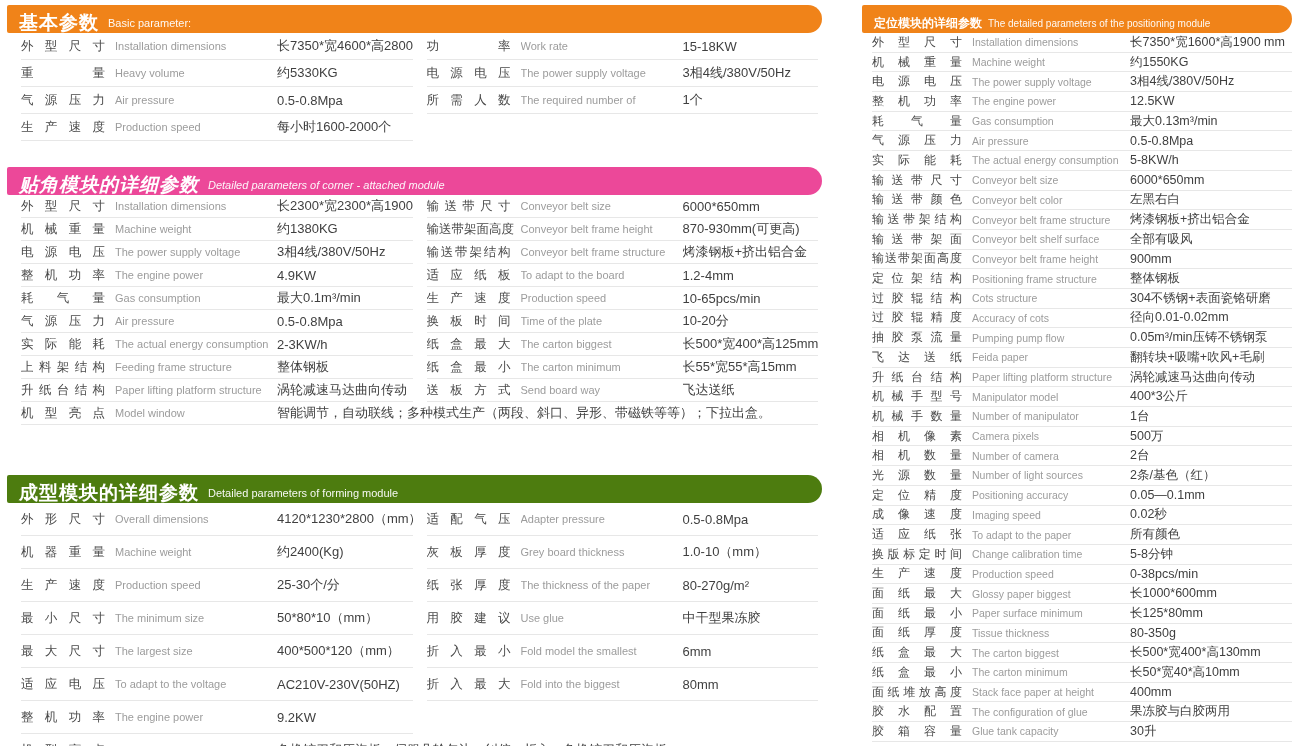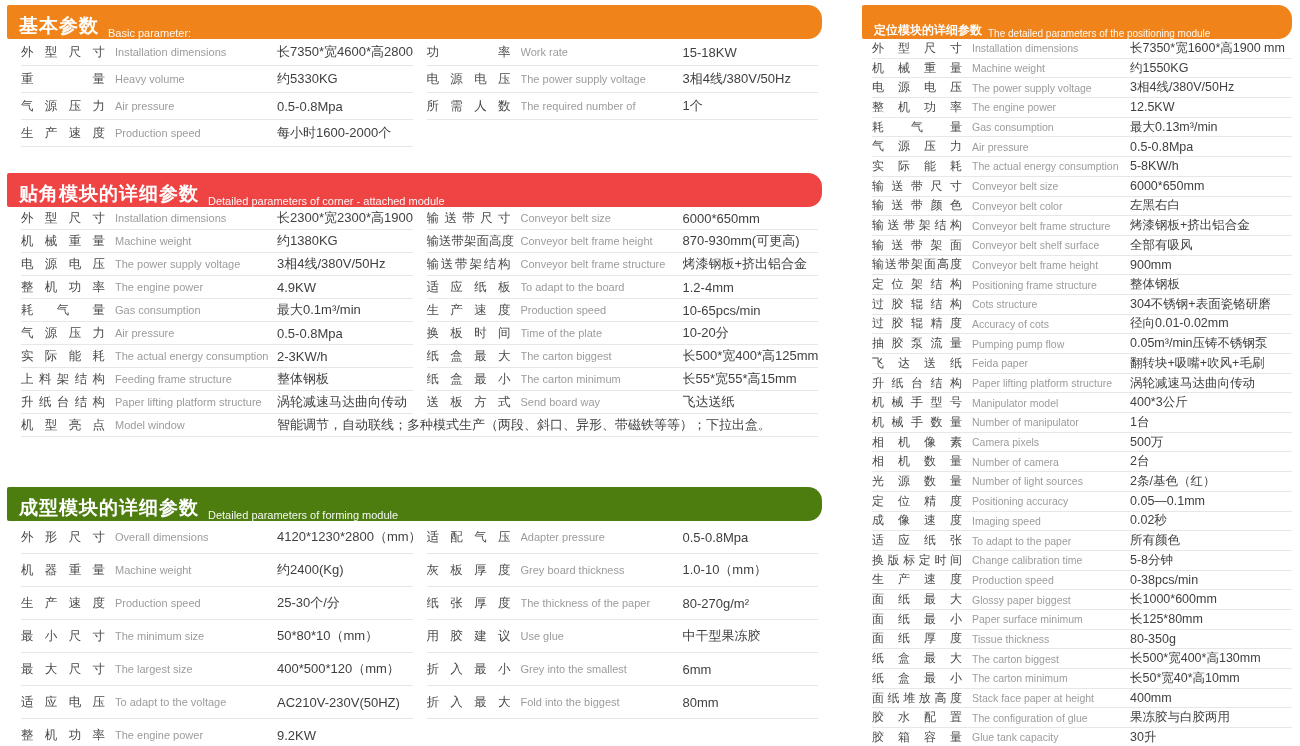--- a/index.html
+++ b/index.html
@@ -6,23 +6,23 @@
   html,body { background:#ffffff; }
   body {
     width:1300px; height:746px; overflow:hidden;
     font-family:"Liberation Sans","DejaVu Sans",sans-serif;
     display:flex; padding:5px 8px 0 7px; gap:40px;
   }
   .col-left { width:815px; flex:0 0 815px; }
   .col-right { width:430px; flex:0 0 430px; }
 
   .sec-header {
-    background:#F08319; color:#fff; height:34px;
+    background:#F08319; color:#fff; height:28px;
     border-radius:2px 14px 14px 2px;
-    display:flex; align-items:flex-end; padding:8px 14px 0 12px;
+    display:flex; align-items:center; padding:8px 14px 0 12px;
     white-space:nowrap; overflow:hidden;
   }
   .h-cn { font-size:19px; font-weight:bold; letter-spacing:1px; }
   .h-en { font-size:11px; margin-left:9px; opacity:.95; }
   .col-right .h-cn { font-size:12px; letter-spacing:0; }
   .col-right .h-en { font-size:10px; margin-left:6px; }
 
   .body2 { display:flex; gap:14px; padding:0 4px 0 14px; }
   .half { flex:1 1 0; min-width:0; }
 
@@ -103,21 +103,21 @@
           <div class="spec-row">
             <span class="lab-cn">所需人数</span>
             <span class="lab-en">The required number of</span>
             <span class="val">1个</span>
           </div>
         </div>
     </div>
   </div>
 
   <div class="section" id="sec-corner">
-    <div class="sec-header" style="background: #ef4444;">
+    <div class="sec-header" style="background: #ec4899; font-style: italic;">
       <span class="h-cn">贴角模块的详细参数</span>
       <span class="h-en">Detailed parameters of corner - attached module</span>
     </div>
     <div class="body2">
       <div class="half">
           <div class="spec-row">
             <span class="lab-cn">外型尺寸</span>
             <span class="lab-en">Installation dimensions</span>
             <span class="val">长2300*宽2300*高1900 mm</span>
           </div>
@@ -278,21 +278,21 @@
             <span class="lab-en">The thickness of the paper</span>
             <span class="val">80-270g/m²</span>
           </div>
           <div class="spec-row">
             <span class="lab-cn">用胶建议</span>
             <span class="lab-en">Use glue</span>
             <span class="val">中干型果冻胶</span>
           </div>
           <div class="spec-row">
             <span class="lab-cn">折入最小</span>
-            <span class="lab-en">Grey into the smallest</span>
+            <span class="lab-en">Fold model the smallest</span>
             <span class="val">6mm</span>
           </div>
           <div class="spec-row">
             <span class="lab-cn">折入最大</span>
             <span class="lab-en">Fold into the biggest</span>
             <span class="val">80mm</span>
           </div>
         </div>
     </div>
     <div class="full-rows">

